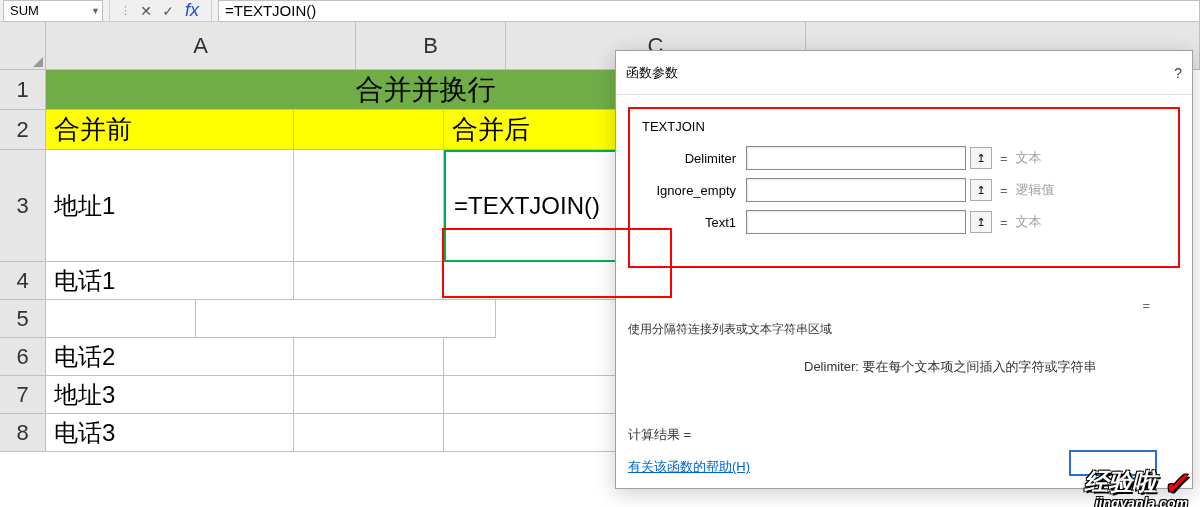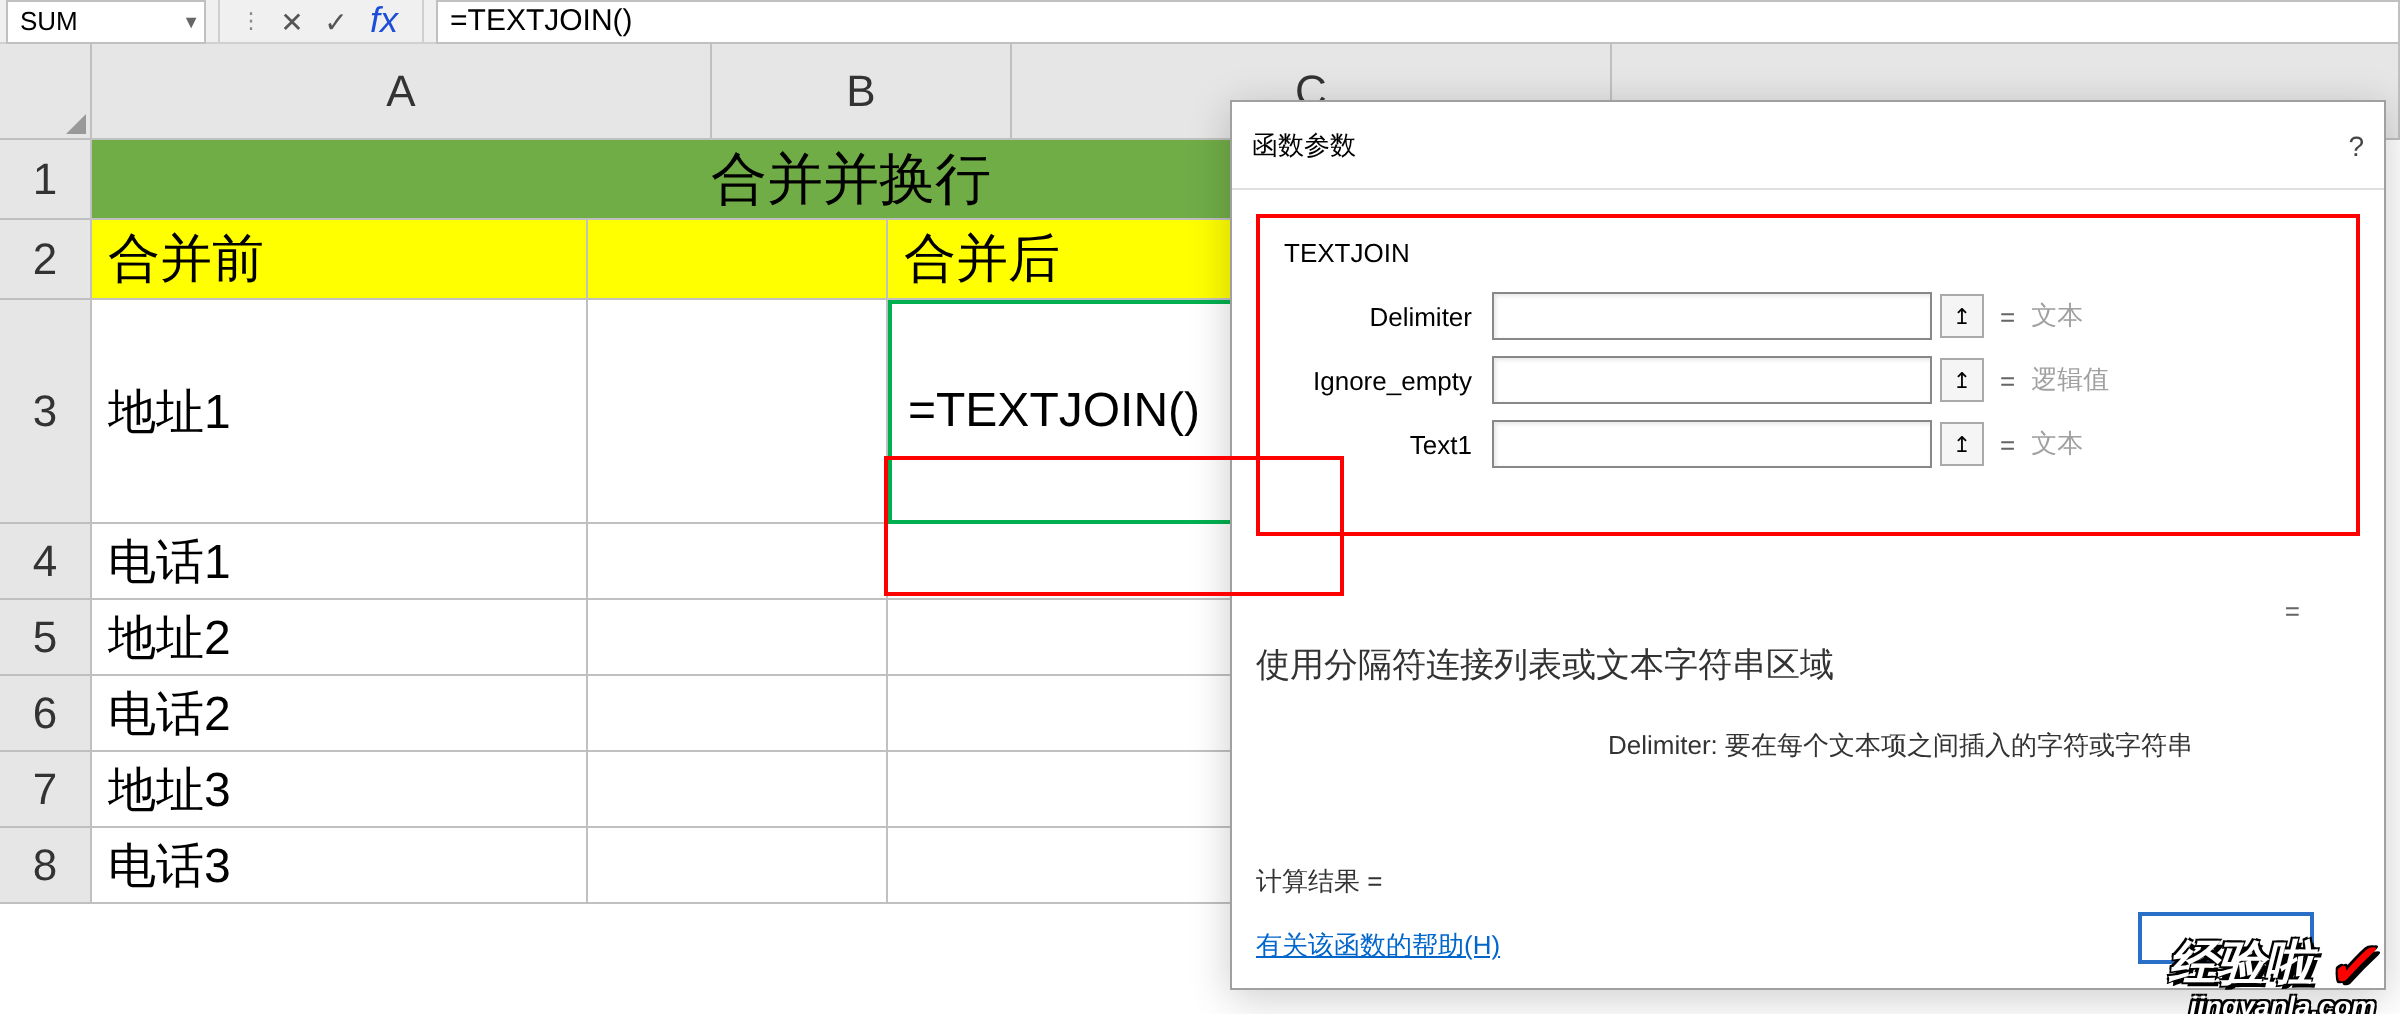--- a/index.html
+++ b/index.html
@@ -52,21 +52,21 @@
     .dlg-body { padding: 12px; }
     .fn-box { border: 2px solid #ff0000; padding: 10px 8px 24px 8px; margin-bottom: 30px; }
     .fn-name { font-size: 13px; margin-bottom: 12px; padding-left: 4px; }
     .arg-row { display: flex; align-items: center; margin-bottom: 8px; }
     .arg-label { width: 108px; text-align: right; font-size: 13px; padding-right: 10px; }
     .arg-input { width: 220px; height: 24px; border: 1px solid #888; background: #fff; box-shadow: inset 1px 1px 2px rgba(0,0,0,0.1); }
     .arg-ref-btn { width: 22px; height: 22px; border: 1px solid #aaa; background: #f5f5f5; margin-left: 4px; display: flex; align-items: center; justify-content: center; font-size: 11px; }
     .arg-eq { padding: 0 8px; color: #666; }
     .arg-hint { color: #a0a0a0; font-size: 13px; }
     .eq-right { text-align: right; color: #666; padding-right: 30px; margin-bottom: 8px; }
-    .desc { font-size: 17px; color: #333; margin-bottom: 20px; }
+    .desc { font-size: 12px; color: #333; margin-bottom: 20px; }
     .arg-desc { font-size: 13px; color: #333; padding-left: 176px; margin-bottom: 50px; }
     .result { font-size: 13px; color: #333; margin-bottom: 14px; }
     .help-link { color: #0066cc; text-decoration: underline; font-size: 13px; }
     .ok-btn { position: absolute; right: 35px; bottom: 12px; width: 88px; height: 26px; border: 2px solid #2a6fc7; background: #fff; }
     
     
     .watermark { position: absolute; right: 12px; bottom: 6px; color: #fff; font-weight: bold; font-style: italic; font-size: 24px; text-shadow: 2px 2px 0 #000, -1px -1px 0 #000, 1px -1px 0 #000, -1px 1px 0 #000; font-family: "Arial Black", sans-serif; }
     .watermark .check { color: #ff0000; font-size: 30px; vertical-align: middle; }
     .watermark-sub { position: absolute; right: 12px; bottom: -4px; color: #fff; font-style: italic; font-size: 14px; text-shadow: 1px 1px 0 #000, -1px -1px 0 #000, 1px -1px 0 #000, -1px 1px 0 #000; font-family: Arial, sans-serif; font-weight: bold; }
     
@@ -120,21 +120,20 @@
       </div>
     </div>
     <div class="row r4">
       <div class="row-h">4</div>
       <div class="cell cA">电话1</div>
       <div class="cell cB"></div>
       <div class="cell cC"></div>
     </div>
     <div class="row r5">
       <div class="row-h">5</div>
-      <div class="cell cA">地址2</div>
       <div class="cell cB"></div>
       <div class="cell cC"></div>
     </div>
     <div class="row r6">
       <div class="row-h">6</div>
       <div class="cell cA">电话2</div>
       <div class="cell cB"></div>
       <div class="cell cC"></div>
     </div>
     <div class="row r7">

